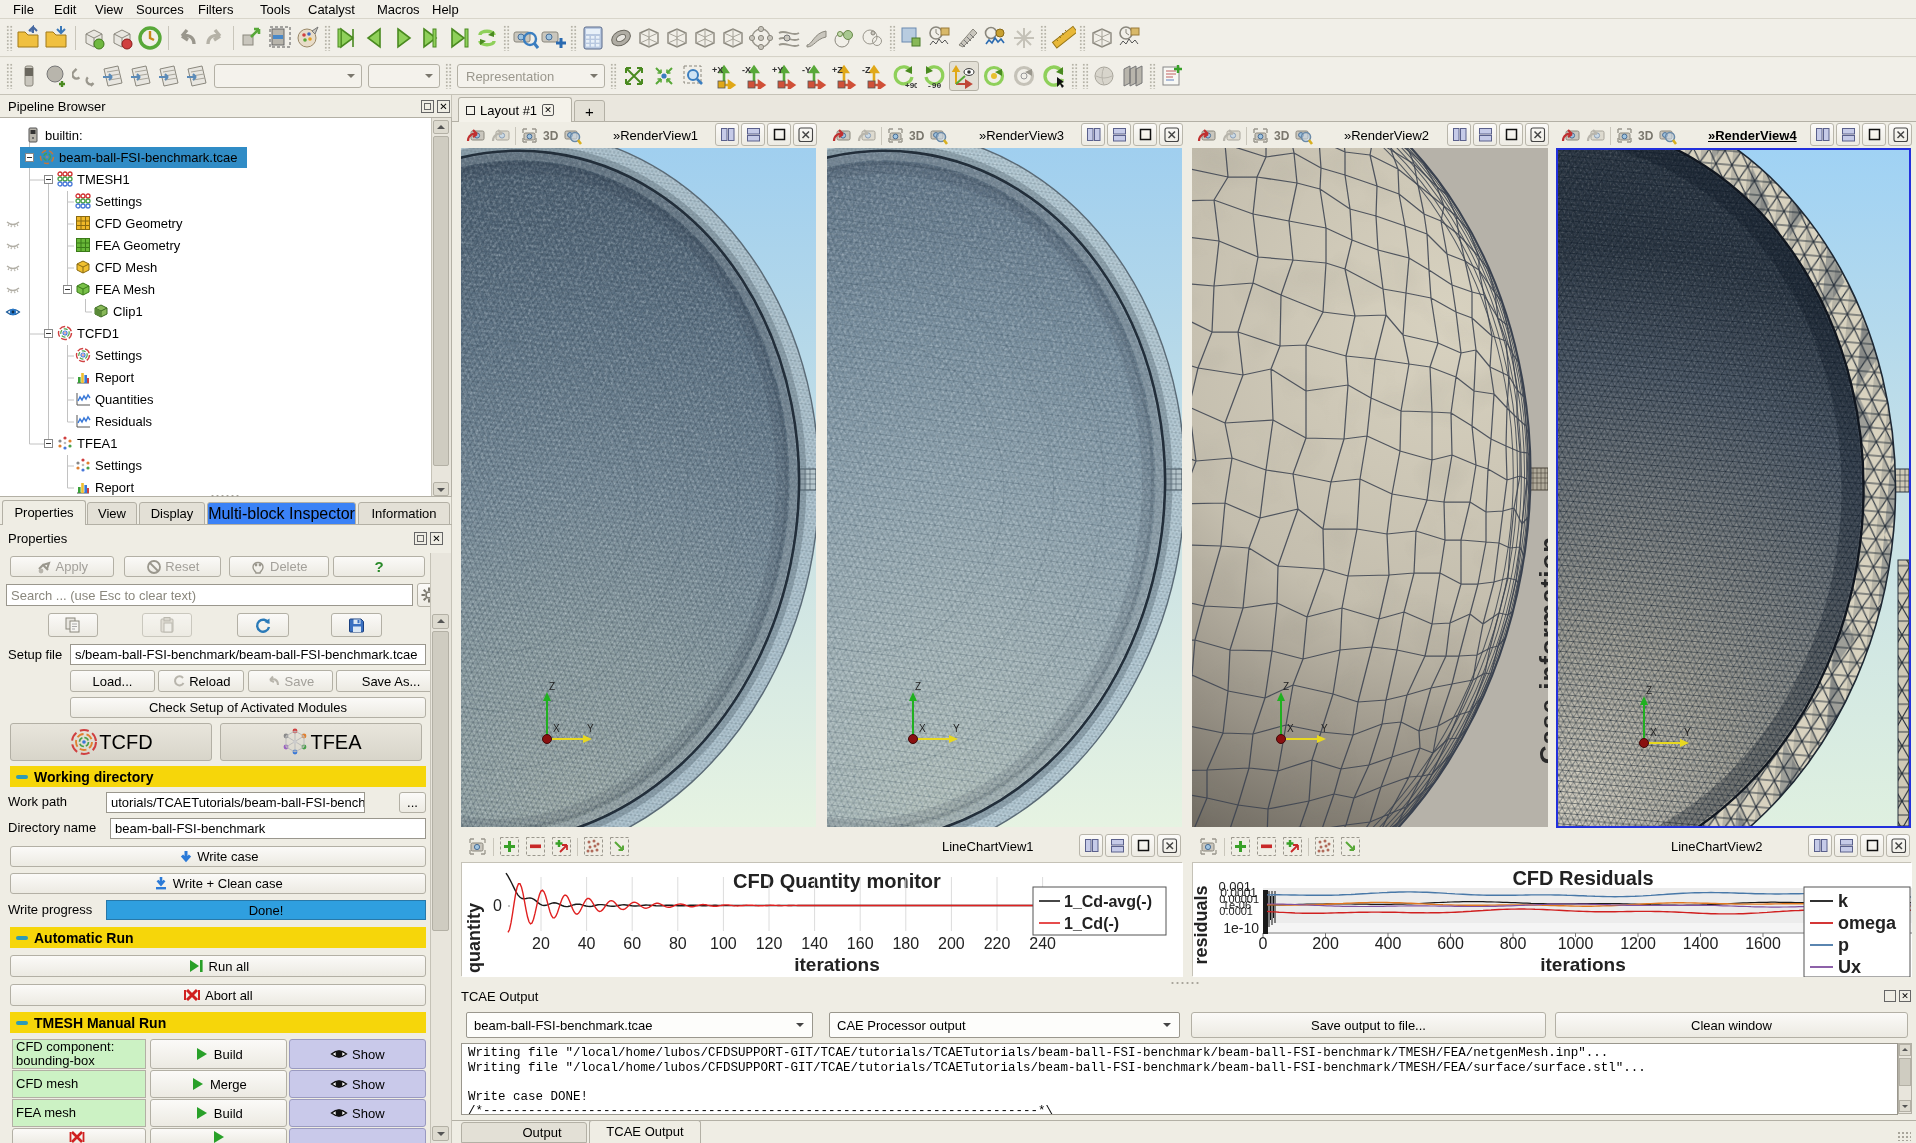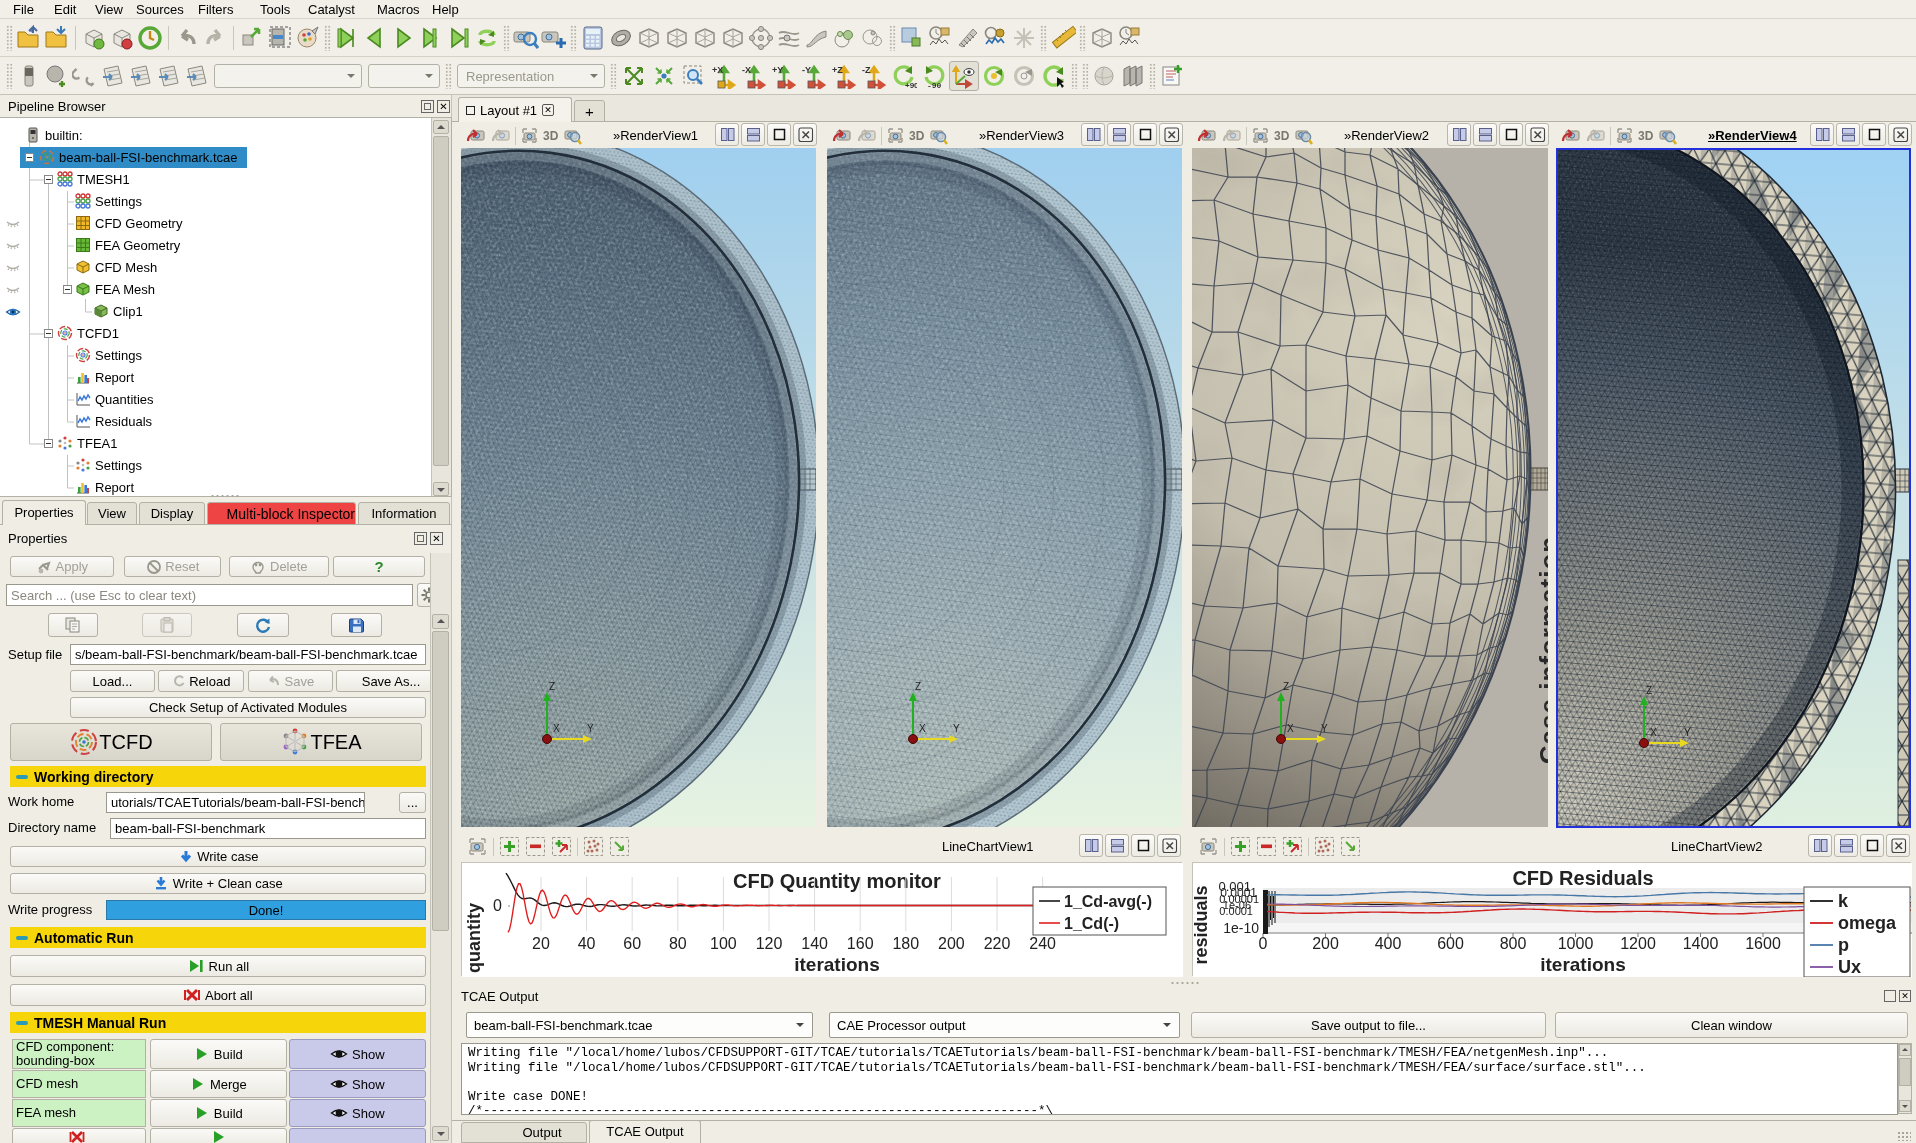--- a/index.html
+++ b/index.html
@@ -674,21 +674,21 @@
       </div>
       <div class="abs" style="left:433px;top:364px;width:16px;height:14px;background:#dddacf;border:1px solid #b3b0a5;border-radius:2px;">
         <div style="margin:5px auto;width:0;border:4px solid transparent;border-top-color:#555;border-bottom:none;"></div>
       </div>
       <div class="abs" style="left:433px;top:18px;width:16px;height:330px;background:#cfccc1;border:1px solid #b3b0a5;border-radius:2px;"></div>
     </div>
     <div class="abs" style="left:0;top:404px;width:452px;height:26px;"></div>
     <div class="abs" style="left:2px;top:405px;width:84px;height:25px;background:#efede4;border:1px solid #b3b0a5;border-bottom:none;border-radius:3px 3px 0 0;text-align:center;line-height:24px;font-size:13px;z-index:3;">Properties</div>
     <div class="abs" style="left:87px;top:407px;width:50px;height:23px;background:#e3e0d6;border:1px solid #b3b0a5;border-radius:3px 3px 0 0;text-align:center;line-height:22px;font-size:13px;">View</div>
     <div class="abs" style="left:139px;top:407px;width:66px;height:23px;background:#e3e0d6;border:1px solid #b3b0a5;border-radius:3px 3px 0 0;text-align:center;line-height:22px;font-size:13px;">Display</div>
-    <div class="abs" style="left:207px;top:407px;width:149px;height:23px;background:#ef4444;border:1px solid #b3b0a5;border-radius:3px 3px 0 0;text-align:right;line-height:22px;font-size:14px;">Multi-block Inspector</div>
+    <div class="abs" style="left:207px;top:407px;width:149px;height:23px;background:#3b82f6;border:1px solid #b3b0a5;border-radius:3px 3px 0 0;text-align:center;line-height:22px;font-size:16px;">Multi-block Inspector</div>
     <div class="abs" style="left:358px;top:407px;width:92px;height:23px;background:#e3e0d6;border:1px solid #b3b0a5;border-radius:3px 3px 0 0;text-align:center;line-height:22px;font-size:13px;">Information</div>
     <div class="abs" style="left:0;top:429px;width:452px;height:1px;background:#b3b0a5;z-index:2;"></div>
     <div class="abs" style="left:210px;top:399px;width:30px;height:4px;background:radial-gradient(circle,#a8a59b 1px,transparent 1.2px);background-size:5px 4px;"></div>
     <div class="abs" style="left:8px;top:436px;">Properties</div>
     <div class="abs" style="left:414px;top:437px;width:13px;height:13px;border:1px solid #666;"></div>
     <div class="abs" style="left:417px;top:440px;width:7px;height:7px;border:1px solid #666;background:#efede4;"></div>
     <div class="abs" style="left:430px;top:437px;width:13px;height:13px;border:1px solid #666;font-size:10px;text-align:center;line-height:12px;">✕</div>
     <div class="btn dis" style="left:10px;top:461px;width:104px;height:21px;"><svg width="16" height="16" viewBox="0 0 16 16" style="">
         <path d="M3 10 l4 -4 5 5 M7 6 l6 -2 -2 6" stroke="#9a978d" stroke-width="2" fill="none"></path>
         <circle cx="5" cy="12" r="2.4" fill="#b8b5ac"></circle>
@@ -764,21 +764,21 @@
         <circle cx="15" cy="4" r="2.4" fill="#d04040"></circle>
         <circle cx="24" cy="9" r="2.4" fill="#e08030"></circle>
         <circle cx="24" cy="20" r="2.4" fill="#48a048"></circle>
         <circle cx="15" cy="25" r="2.4" fill="#3878d8"></circle>
         <circle cx="6" cy="20" r="2.4" fill="#9a60c0"></circle>
         <circle cx="6" cy="9" r="2.4" fill="#888"></circle>
         <path d="M15 4 L24 9 L24 20 L15 25 L6 20 L6 9 Z M15 4 L15 25 M6 9 L24 20 M24 9 L6 20" stroke="#bbb" fill="none"></path>
         <circle cx="15" cy="15" r="2" fill="#ccc"></circle>
       </svg>TFEA</div>
     <div class="ybar" style="left:10px;top:671px;width:416px;height:21px;"><span class="dash"></span>Working directory</div>
-    <div class="abs" style="left:8px;top:699px;">Work home</div>
+    <div class="abs" style="left:8px;top:699px;">Work path</div>
     <div class="field" style="left:106px;top:697px;width:259px;height:21px;">utorials/TCAETutorials/beam-ball-FSI-benchmark</div>
     <div class="btn" style="left:399px;top:697px;width:27px;height:21px;">...</div>
     <div class="abs" style="left:8px;top:725px;">Directory name</div>
     <div class="field" style="left:110px;top:723px;width:316px;height:21px;">beam-ball-FSI-benchmark</div>
     <div class="btn" style="left:10px;top:751px;width:416px;height:21px;"><svg width="16" height="16" viewBox="0 0 16 16" style="">
         <path d="M8 2 L8 9 M4 6.5 L8 11 L12 6.5" stroke="#2a7ad8" stroke-width="3" fill="none"></path>
       </svg>&nbsp;Write case</div>
     <div class="btn" style="left:10px;top:778px;width:416px;height:21px;"><svg width="16" height="16" viewBox="0 0 16 16" style="">
         <path d="M8 1 L8 7 M4.5 4.5 L8 8.5 L11.5 4.5" stroke="#2a7ad8" stroke-width="2.6" fill="none"></path>
         <rect x="3" y="11" width="10" height="2.4" fill="#2a7ad8"></rect>

